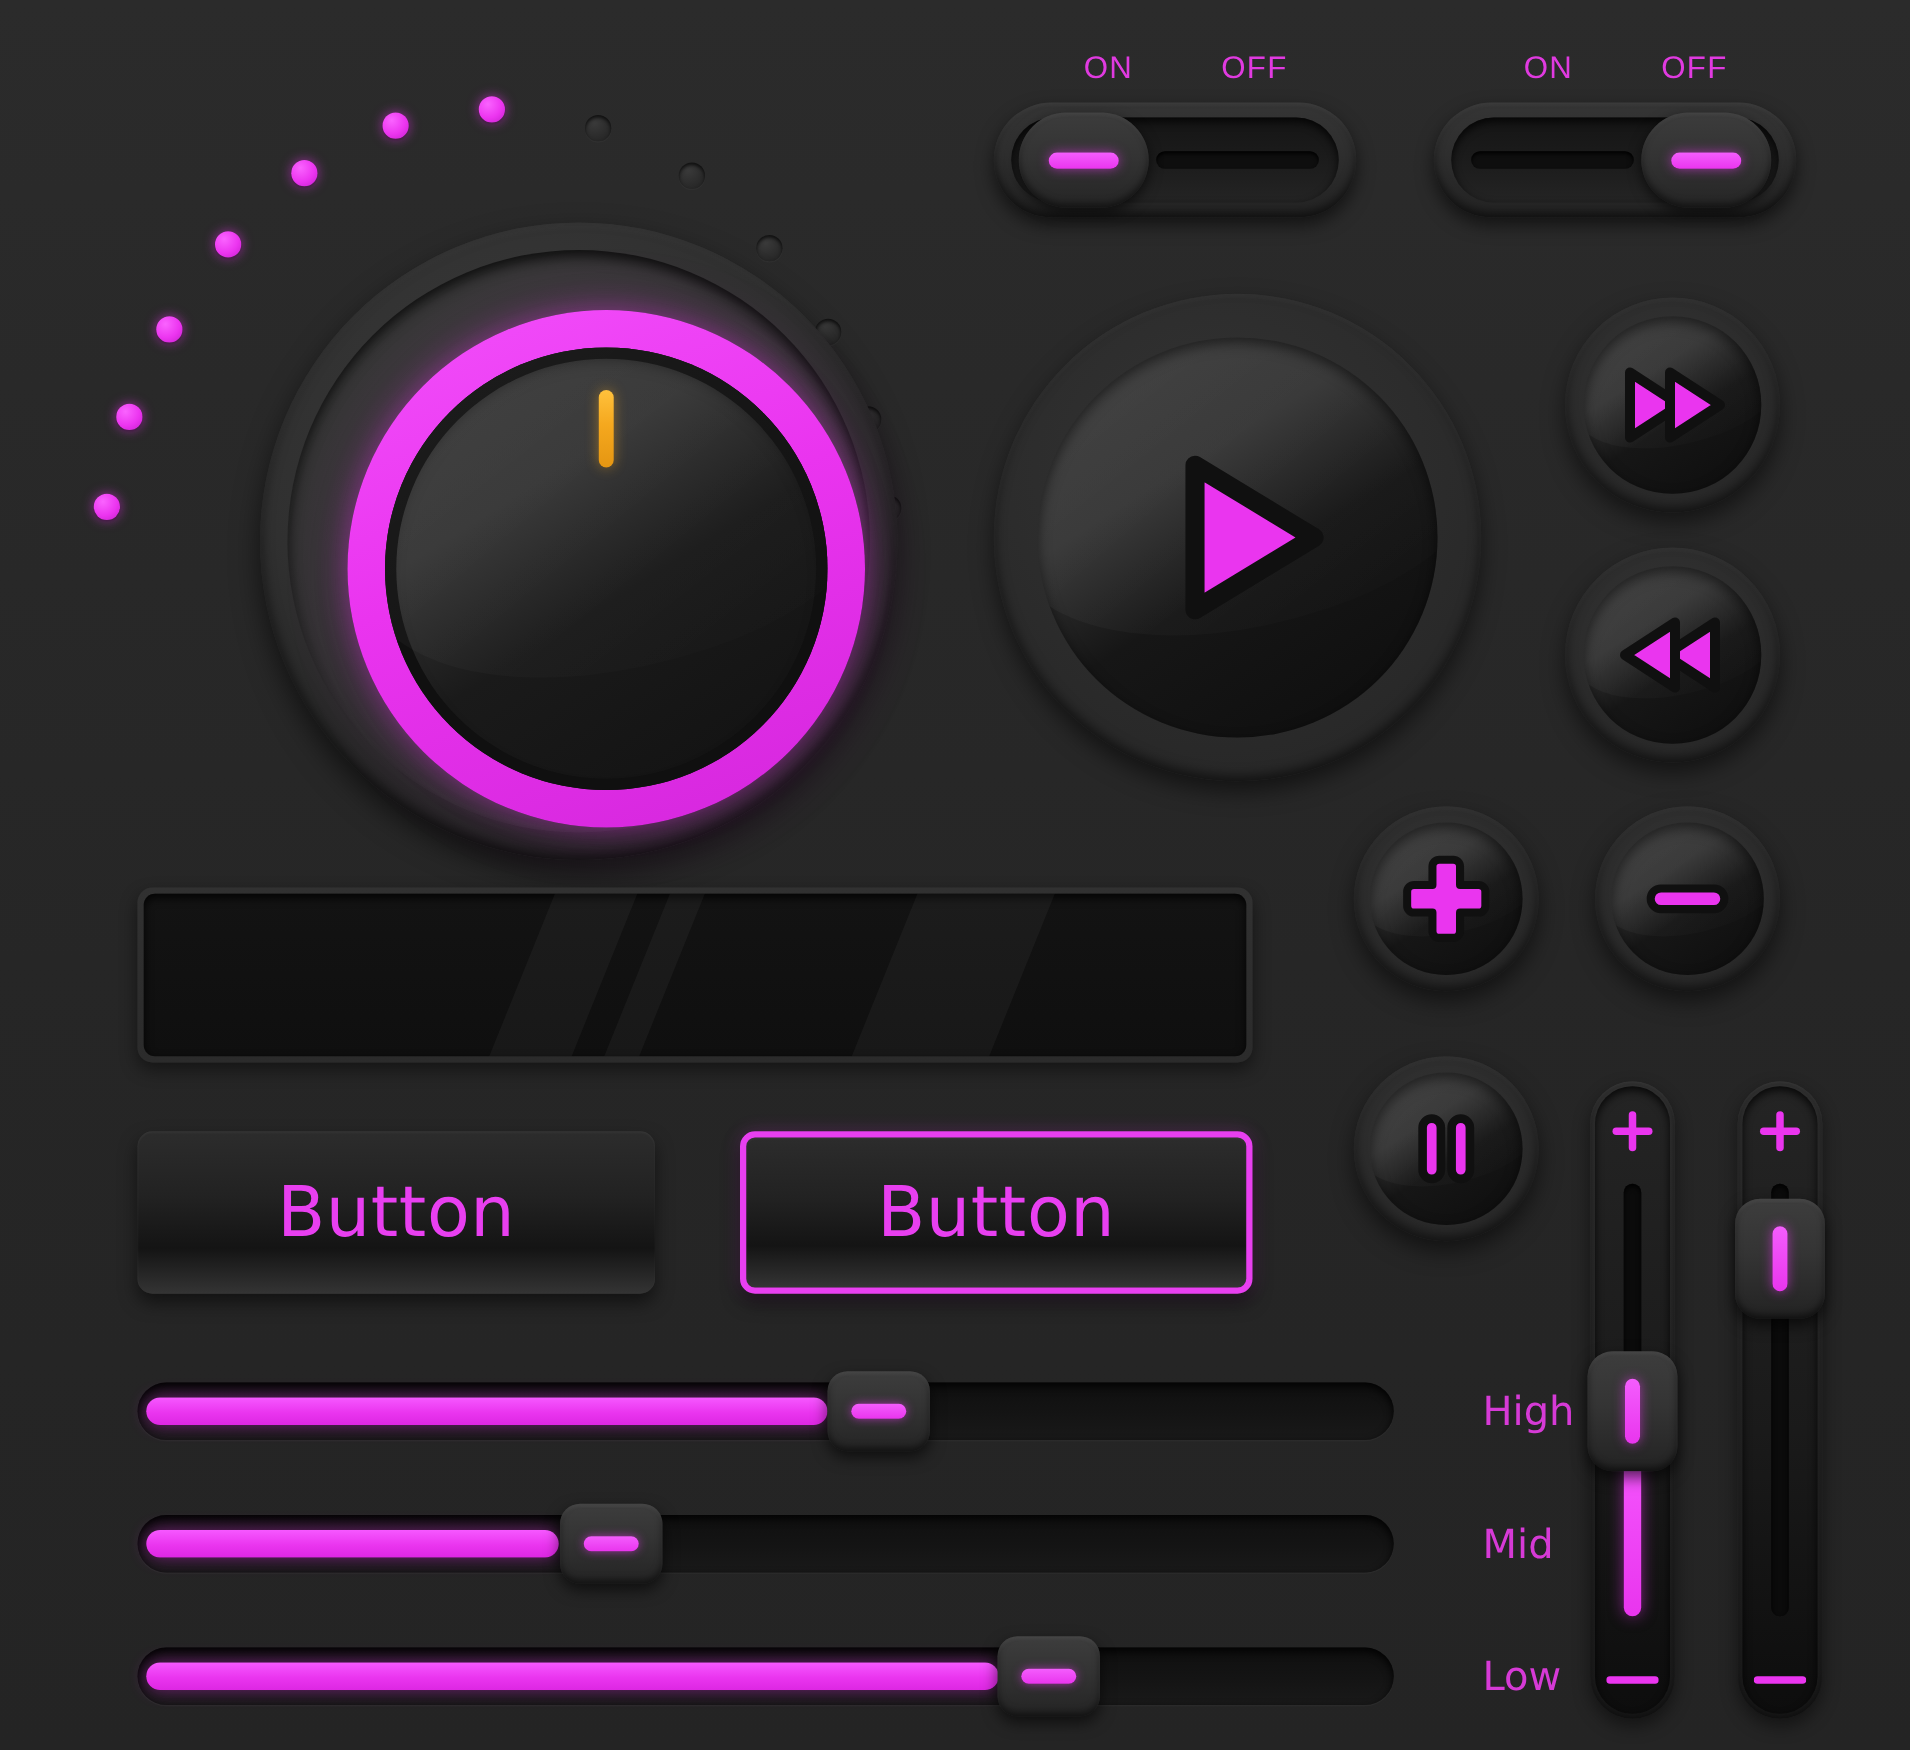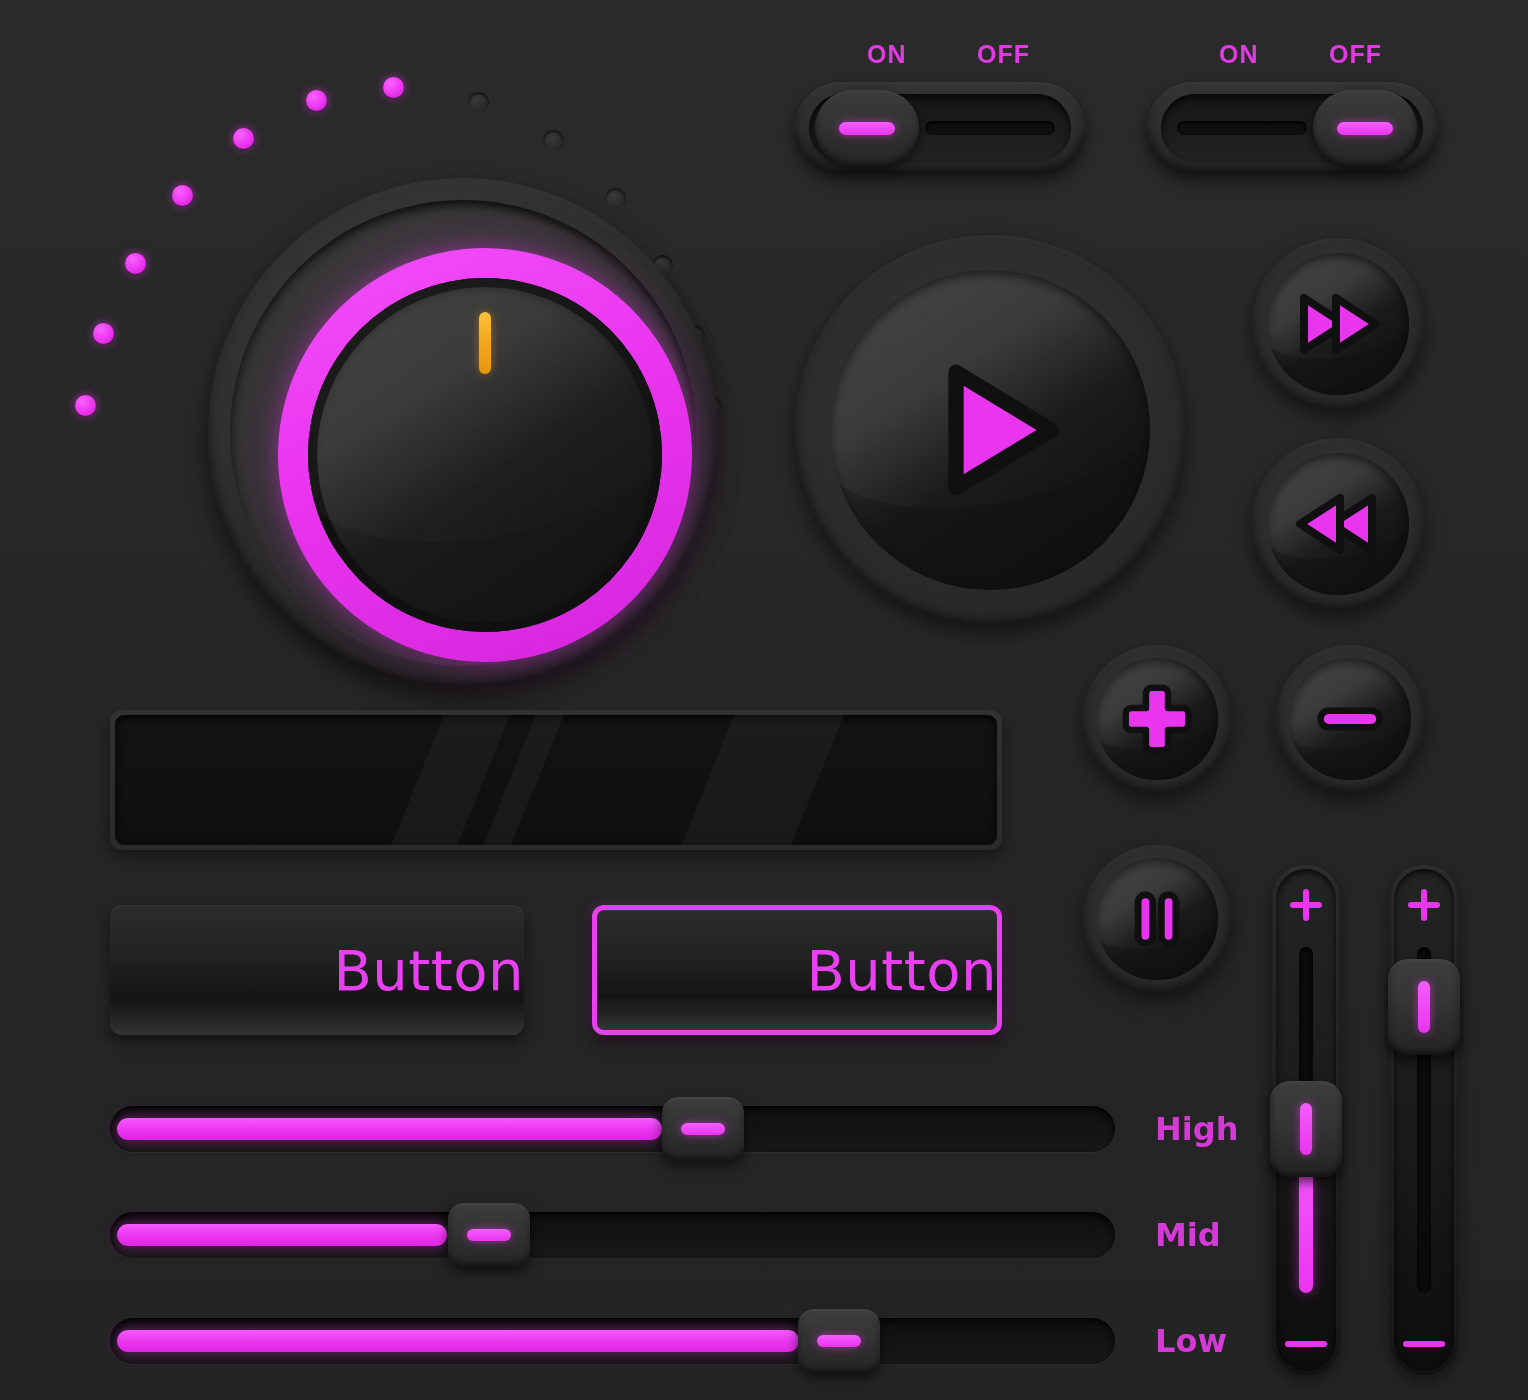--- a/index.html
+++ b/index.html
@@ -97,21 +97,21 @@
   .led.on {
     background: radial-gradient(circle at 35% 30%, #fa63ff 0%, #ec35f0 55%, #c51fcc 100%);
     box-shadow: 0 0 9px rgba(236,53,240,0.6), 0 1px 2px rgba(0,0,0,0.6);
   }
   .led.off {
     background: radial-gradient(circle at 36% 30%, #3a3a3a 0%, #2c2c2c 55%, #212121 100%);
     box-shadow: inset 0 2px 3px rgba(0,0,0,0.7), 0 1px 1px rgba(255,255,255,0.035);
   }
 
   
-  .toggle-group { position: absolute; font-weight: bold; }
+  .toggle-group { position: absolute; }
   .toggle-labels {
     position: relative;
     width: 290px; height: 34px;
     margin-bottom: 8px;
   }
   .toggle-label {
     position: absolute;
     top: 0;
     font-size: 25px;
     letter-spacing: 1px;
@@ -241,21 +241,21 @@
   
   .rect-btn {
     position: absolute;
     border-radius: 12px;
     background: linear-gradient(180deg, #2c2c2c 0%, #222222 40%, #141414 72%, #343434 100%);
     box-shadow:
       0 7px 14px rgba(0,0,0,0.5),
       inset 0 1px 2px rgba(255,255,255,0.06);
     display: flex;
     align-items: center;
-    justify-content: flex-end;
+    justify-content: center;
     box-sizing: border-box;
   }
   .rect-btn.outlined {
     border: 5px solid #e83ff0;
     box-shadow:
       0 7px 14px rgba(0,0,0,0.5),
       0 0 14px rgba(232,63,240,0.22),
       inset 0 1px 2px rgba(255,255,255,0.06);
   }
   .rect-btn-label {
@@ -301,25 +301,24 @@
     position: absolute;
     left: 50%; top: 50%;
     width: 44px; height: 12px;
     margin-left: -22px; margin-top: -6px;
     border-radius: 6px;
     background: linear-gradient(180deg, #f45dfd 0%, #e935ee 100%);
     box-shadow: 0 0 8px rgba(234,53,239,0.6);
   }
   .hslider-label {
     position: absolute;
-    left: 1045px; top: 4px;
+    left: 1076px; top: 4px;
     font-size: 32px;
     color: #d63ad6;
     font-family: "DejaVu Sans", sans-serif;
-    font-weight: bold;
   }
 
   
   .vfader {
     position: absolute;
     width: 68px; height: 510px;
     border-radius: 34px;
     background: linear-gradient(180deg, #2f2f2f 0%, #232323 60%, #1b1b1b 100%);
     box-shadow:
       0 6px 14px rgba(0,0,0,0.45),

